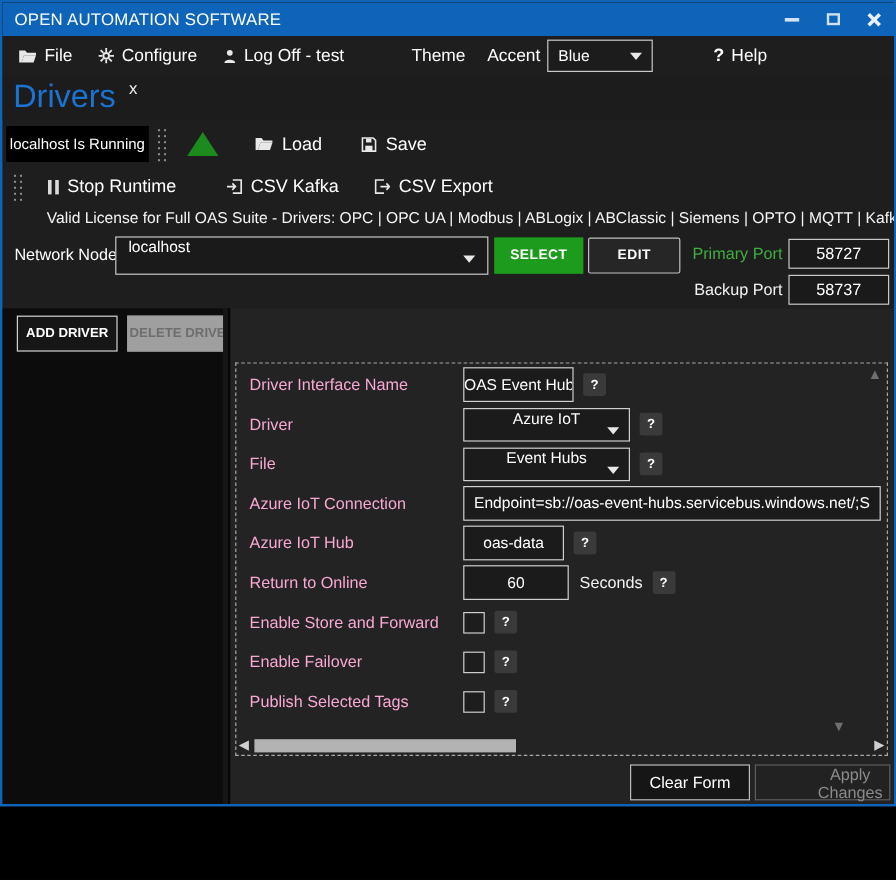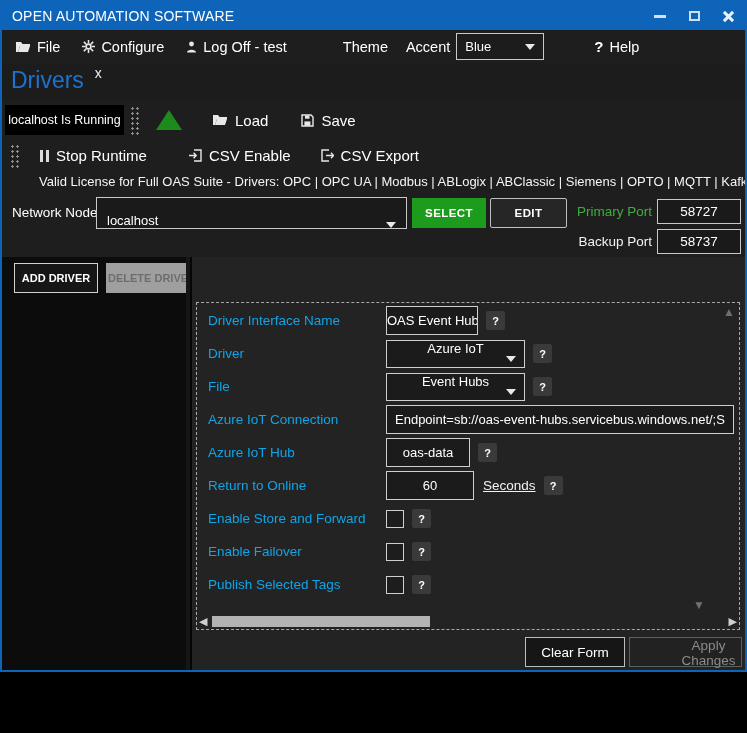--- a/index.html
+++ b/index.html
@@ -34,21 +34,21 @@
                   display:flex; align-items:center; padding:0 8px; cursor:pointer; }
   .accent-combo .val { font-size:13px; }
   .combo-arrow { margin-left:auto; width:0; height:0; border-left:5px solid transparent;
                  border-right:5px solid transparent; border-top:6px solid #e8e8e8; }
   .mi-help { margin-left:46px !important; font-weight:normal; }
   .q-glyph { font-weight:bold; font-size:15px; }
 
   
   .tabrow { position:absolute; top:61px; left:0; right:0; height:37px; background:#1c1c1c;
             display:flex; align-items:flex-start; padding-left:9px; }
-  .tab-title { font-size:23px; color:#1b73d2; line-height:34px; cursor:pointer; }
+  .tab-title { font-size:27px; color:#1b73d2; line-height:34px; cursor:pointer; }
   .tab-close { margin-left:11px; margin-top:2px; font-size:14px; color:#efefef; cursor:pointer; }
 
   
   .toolbar1 { position:absolute; top:98px; left:0; right:0; height:40px; display:flex; align-items:center; }
   .status-btn { margin-left:3px; width:119px; height:30px; background:#000000; color:#fff;
                 display:flex; align-items:center; justify-content:center; font-size:12.5px; }
   .grip { width:10px; height:30px; margin-left:5px;
           background-image:radial-gradient(circle, #8d8d8d 1px, transparent 1.3px);
           background-size:5px 5px; background-position:1px 1px; }
   .run-triangle { margin-left:17px; width:0; height:0; border-left:13px solid transparent;
@@ -66,22 +66,22 @@
   .pause-icon i { display:block; width:3px; height:12px; background:#dcdcdc; }
 
   
   .license { position:absolute; top:169px; left:0; right:0; height:24px; padding-left:37px;
              font-size:13px; color:#f5f5f5; white-space:nowrap; overflow:hidden; line-height:22px; }
 
   
   .network { position:absolute; top:193px; left:0; right:0; height:62px; }
   .net-label { position:absolute; left:10px; top:10px; font-size:13.5px; }
   .node-combo { position:absolute; left:94px; top:2px; width:311px; height:32px;
-                border:1px solid #c9c9c9; background:#1a1a1a; display:flex; align-items:flex-end;
-                padding:0 10px; cursor:pointer; }
+                border:1px solid #c9c9c9; background:#1a1a1a; display:flex; align-items:flex-start;
+                padding:0 10px; cursor:pointer;flex-direction:column; }
   .node-combo .val { font-size:13px; }
   .btn-select { position:absolute; left:410px; top:3px; width:74px; height:30px; background:#1d9b1d;
                 border:1px solid #1d9b1d; color:#fff; font-weight:bold; font-size:11.5px;
                 font-family:"Liberation Sans",sans-serif; cursor:pointer; letter-spacing:.4px; }
   .btn-edit { position:absolute; left:488px; top:3px; width:77px; height:30px; background:#262626;
               border:1px solid #bfbfbf; border-radius:2px; color:#fff; font-weight:bold; font-size:11.5px;
               font-family:"Liberation Sans",sans-serif; cursor:pointer; letter-spacing:.4px; }
   .pport-label { position:absolute; left:560px; top:9px; width:90px; text-align:right;
                  color:#3fae3f; font-size:13.5px; }
   .bport-label { position:absolute; left:560px; top:39px; width:90px; text-align:right;
@@ -108,32 +108,32 @@
               border:1px dashed #a8a8a8; overflow:hidden; }
   .scroll-up   { position:absolute; right:4px; top:2px; color:#6f6f6f; font-size:12px; cursor:pointer; }
   .scroll-down { position:absolute; right:34px; bottom:17px; color:#6f6f6f; font-size:12px; cursor:pointer; }
   .hscroll { position:absolute; left:2px; right:2px; bottom:1px; height:13px; display:block; }
   .hs-left  { position:absolute; left:0; top:0; color:#cfcfcf; font-size:11px; line-height:13px; cursor:pointer; }
   .hs-right { position:absolute; right:0; top:0; color:#cfcfcf; font-size:11px; line-height:13px; cursor:pointer; }
   .hs-thumb { position:absolute; left:13px; top:1px; width:218px; height:11px; background:#b3b3b3; cursor:grab; }
 
   .form { position:absolute; left:0; right:0; top:1px; padding:0 4px 0 11px; }
   .frow { height:33px; display:flex; align-items:center; }
-  .frow .flabel { width:178px; font-size:13.5px; color:#0ea5e9; flex:none; }
+  .frow .flabel { width:178px; font-size:13.5px; color:#f9a8d4; flex:none; }
   .tinput { height:29px; background:#1b1b1b; border:1px solid #cfcfcf; color:#fff;
             font-size:13px; font-family:"Liberation Sans",sans-serif; text-align:center; }
   .w-name { width:92px; } .w-hub { width:84px; } .w-num { width:88px; }
   .tinput.wide { flex:1; min-width:0; text-align:left; padding:0 8px; margin-right:1px; }
   .fcombo { width:139px; height:28px; border:1px solid #cfcfcf; background:#1b1b1b;
             display:flex; align-items:center; padding:0 8px; cursor:pointer;flex-direction:column; }
   .fcombo .val { font-size:13px; }
   .help-btn { margin-left:8px; width:19px; height:19px; background:#3a3a3a; border:none; border-radius:2px;
               color:#fff; font-weight:bold; font-size:11px; font-family:"Liberation Sans",sans-serif;
               cursor:pointer; flex:none; }
-  .suffix { margin-left:9px; font-size:13.5px; color:#f2f2f2;text-decoration:underline; }
+  .suffix { margin-left:9px; font-size:13.5px; color:#f2f2f2; }
   .checkbox { width:18px; height:18px; border:1px solid #cfcfcf; background:#1d1d1d; cursor:pointer; flex:none; }
 
   .btn-clear { position:absolute; right:120px; bottom:3px; width:100px; height:30px; background:#161616;
                border:1px solid #bdbdbd; color:#fff; font-size:13.5px;
                font-family:"Liberation Sans",sans-serif; cursor:pointer; }
   .btn-apply { position:absolute; right:3px; bottom:3px; width:113px; height:30px; background:#222;
                border:1px solid #5e5e5e; color:#8b8b8b; font-size:13.5px;
                font-family:"Liberation Sans",sans-serif;padding-left:46px; }
 
   .ico { flex:none; display:inline-block; }
@@ -229,21 +229,21 @@
           <i></i>
           <i></i>
         </span>
       <span>Stop Runtime</span>
     </span>
     <span class="tool-btn tb-import">
       <svg class="ico" width="13" height="13" viewBox="0 0 13 13">
           <path d="M5 1h7v11H5" fill="none" stroke="#e8e8e8" stroke-width="1.4"></path>
           <path d="M0 6.5h7M4.6 3.8l2.6 2.7-2.6 2.7" fill="none" stroke="#e8e8e8" stroke-width="1.4"></path>
         </svg>
-      <span>CSV Enable</span>
+      <span>CSV Kafka</span>
     </span>
     <span class="tool-btn tb-export">
       <svg class="ico" width="13" height="13" viewBox="0 0 13 13">
           <path d="M8 1H1v11h7" fill="none" stroke="#e8e8e8" stroke-width="1.4"></path>
           <path d="M5 6.5h7.5M10 3.8l2.6 2.7L10 9.2" fill="none" stroke="#e8e8e8" stroke-width="1.4"></path>
         </svg>
       <span>CSV Export</span>
     </span>
   </div>
 

